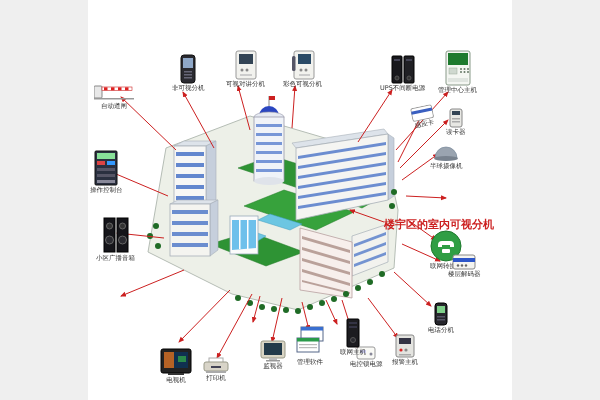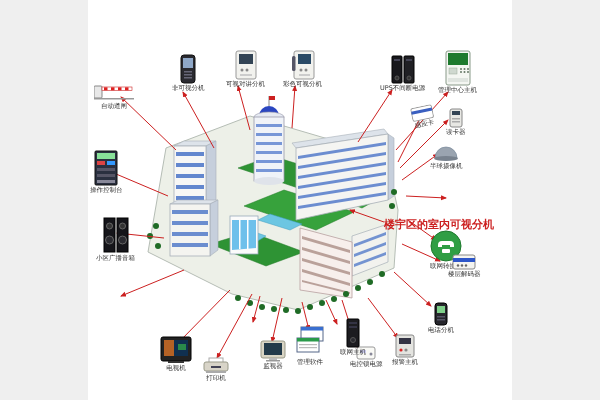--- a/index.html
+++ b/index.html
@@ -341,21 +341,21 @@
   <div class="node" style="left:202px;top:356px">
     <svg width="28" height="18">
       <rect x="7" y="2" width="14" height="6" fill="#fff" stroke="#aaa"></rect>
       <rect x="2" y="6" width="24" height="9" rx="2" fill="#d8d4c8" stroke="#998"></rect>
       <rect x="9" y="10" width="10" height="2" fill="#445"></rect>
       <rect x="4" y="15" width="20" height="2" fill="#aaa"></rect>
     </svg>
     <div class="lbl">打印机</div>
   </div>
 
-  <div class="node" style="left:160px;top:336px">
+  <div class="node" style="left:160px;top:348px">
     <svg width="32" height="28">
       <rect x="1" y="1" width="30" height="24" rx="2" fill="#222" stroke="#000"></rect>
       <rect x="4" y="4" width="24" height="16" fill="#103050"></rect>
       <rect x="4" y="4" width="10" height="16" fill="#c86820" opacity="0.9"></rect>
       <rect x="18" y="8" width="8" height="6" fill="#2a8a4a"></rect>
       <rect x="8" y="25" width="16" height="2" fill="#333"></rect>
     </svg>
     <div class="lbl">电视机</div>
   </div>
 

